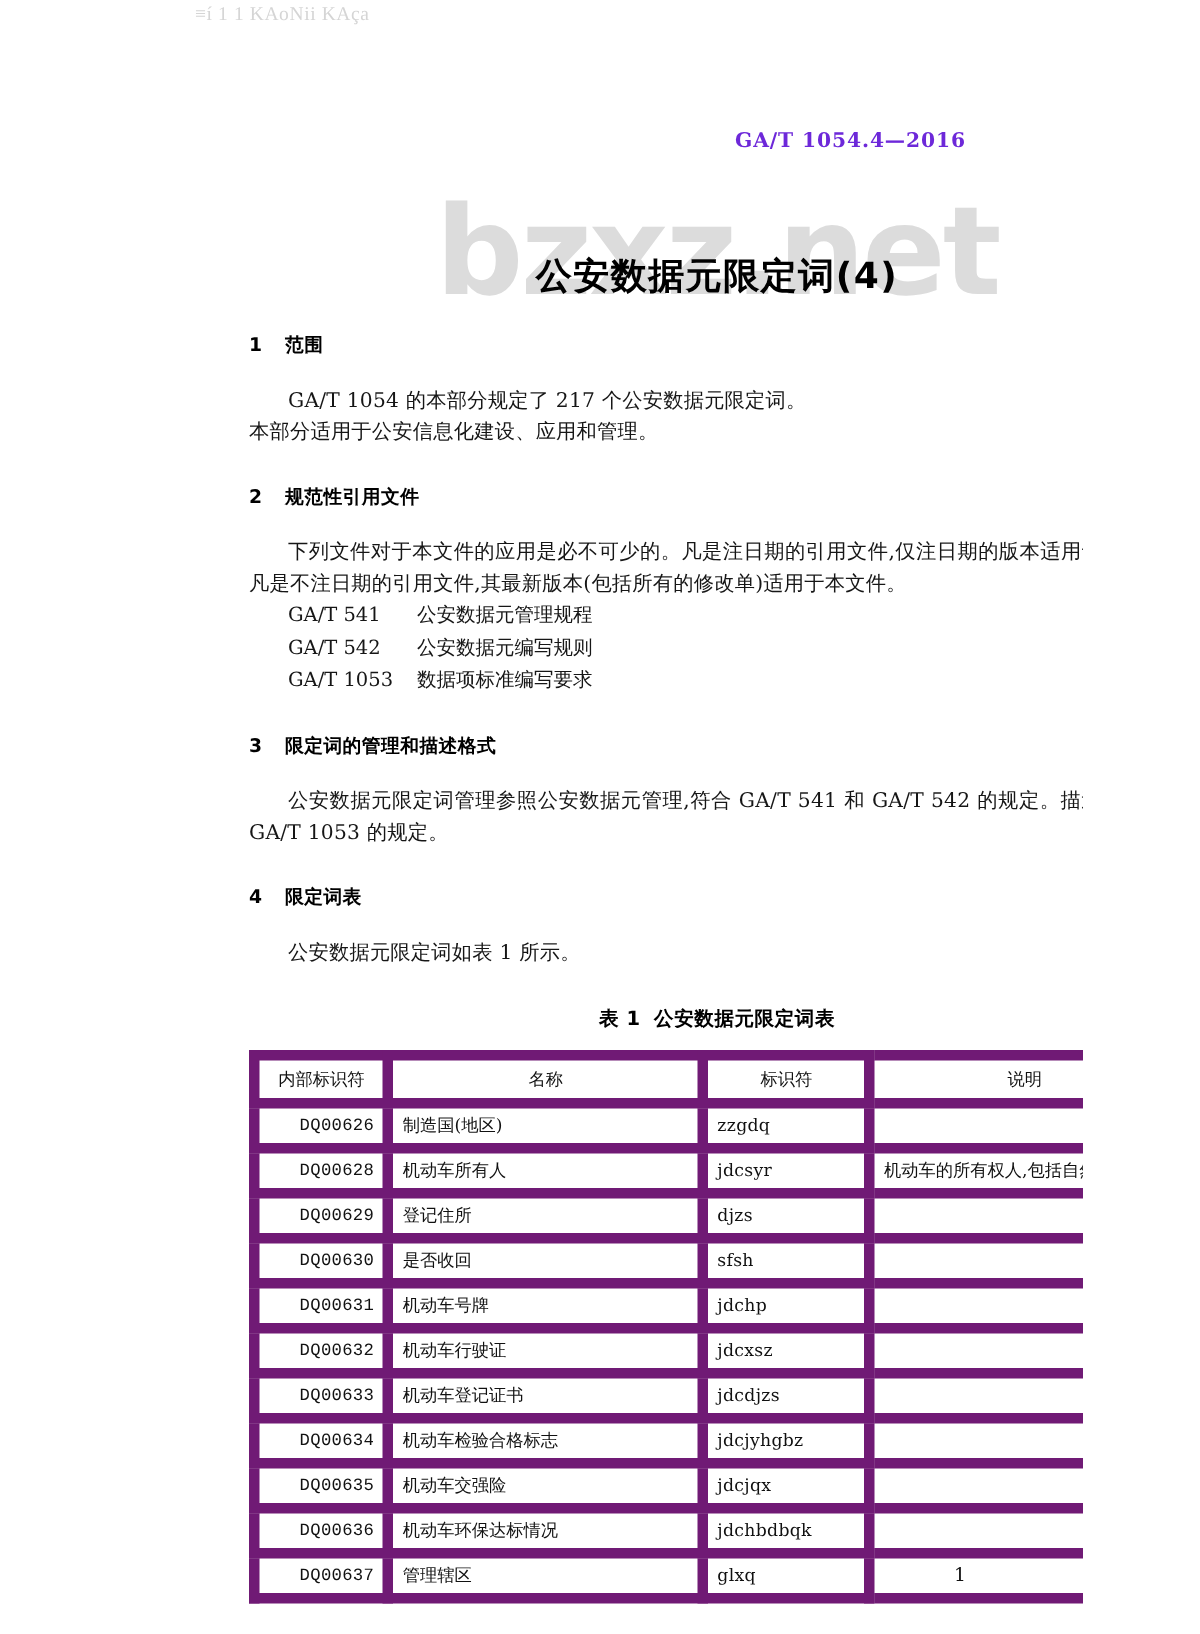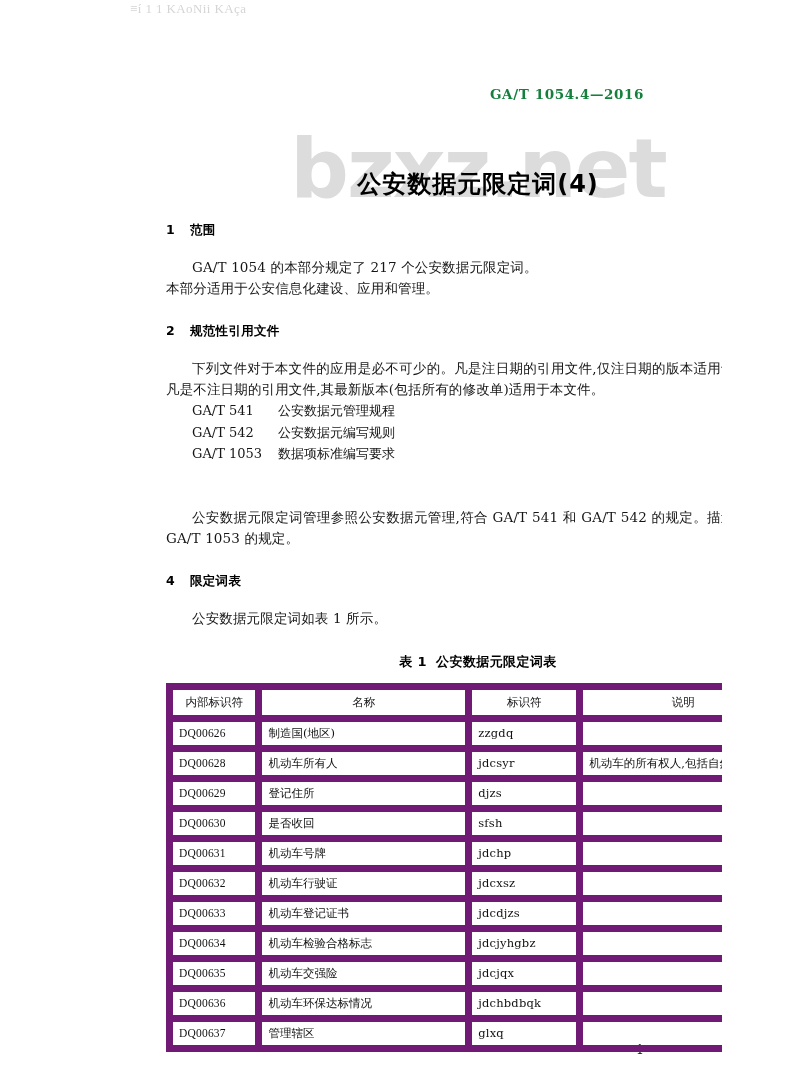--- a/index.html
+++ b/index.html
@@ -52,21 +52,21 @@
 
   
   .doc-header {
     position: absolute;
     top: 86px;
     right: 78px;
     font-family: "DejaVu Serif", "Liberation Serif", serif;
     font-size: 13.5px;
     font-weight: 700;
     letter-spacing: 0.6px;
-    color: #15803d;
+    color: #6d28d9;
     white-space: nowrap;
   }
 
   
   .doc-title {
     position: absolute;
     top: 152px;
     left: 0;
     width: 800px;
     text-align: center;
@@ -159,22 +159,22 @@
     overflow: hidden;
     white-space: nowrap;
   }
   table.dict th {
     text-align: center;
     font-family: "DejaVu Sans", "Liberation Sans", sans-serif;
     font-size: 11.5px;
     height: 25px;
   }
   table.dict td.c-id {
-    font-family: Liberation Serif, serif;
-    text-align: left;
+    font-family: Liberation Mono, monospace;
+    text-align: right;
     letter-spacing: 0.2px;
     margin-left: 12px;
   }
   table.dict td.c-name { text-align: left; }
   table.dict td.c-ident {
     font-family: "DejaVu Serif", "Liberation Serif", serif;
     text-align: left;
     letter-spacing: 0.2px;
   }
   table.dict td.c-desc { text-align: left; }
@@ -230,20 +230,23 @@
       <li>
         <span class="ref-code">GA/T 542</span><span>公安数据元编写规则</span>
       </li>
       <li>
         <span class="ref-code">GA/T 1053</span><span>数据项标准编写要求</span>
       </li>
     </ul>
 
     <div class="gap-lg"></div>
 
+    <div class="clause-heading">
+      <span class="num">3</span><span>限定词的管理和描述格式</span>
+    </div>
     <div class="gap-md"></div>
     <p class="para indent">公安数据元限定词管理参照公安数据元管理,符合 GA/T 541 和 GA/T 542 的规定。描述格式符合 GA/T 1053 的规定。</p>
 
     <div class="gap-lg"></div>
 
     <div class="clause-heading">
       <span class="num">4</span><span>限定词表</span>
     </div>
     <div class="gap-md"></div>
     <p class="para indent">公安数据元限定词如表 1 所示。</p>

